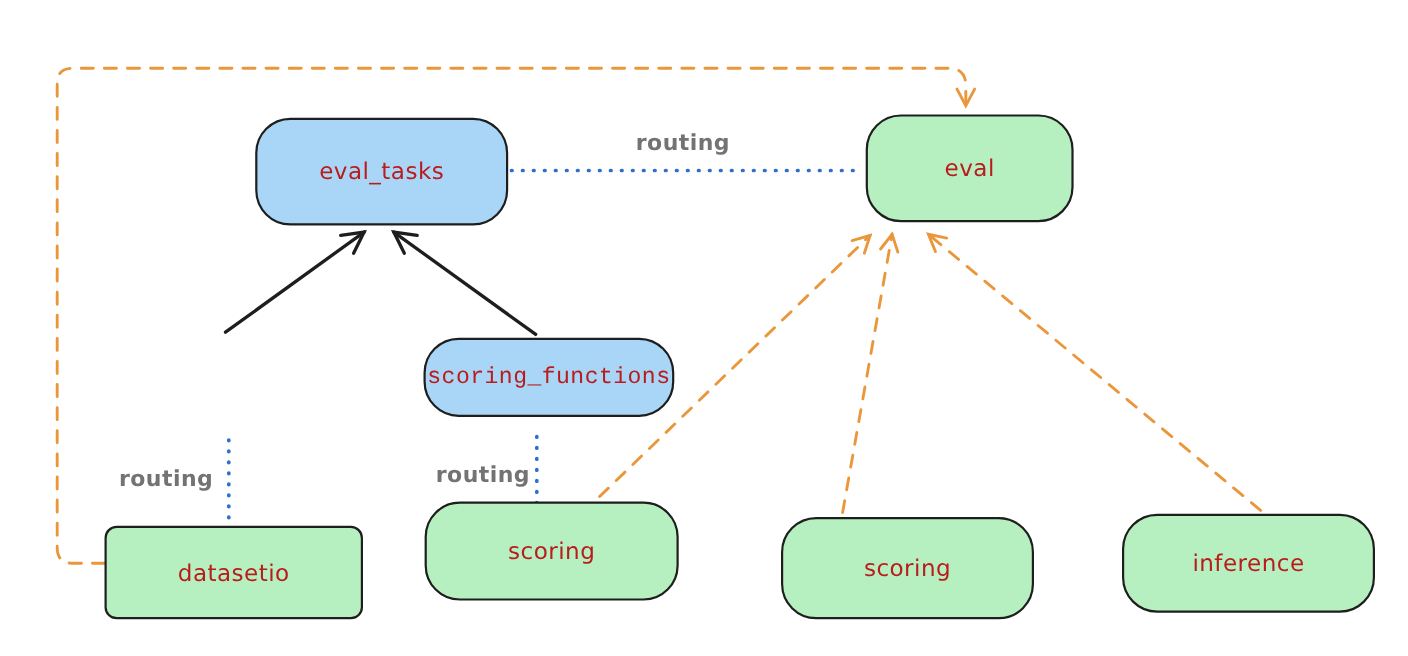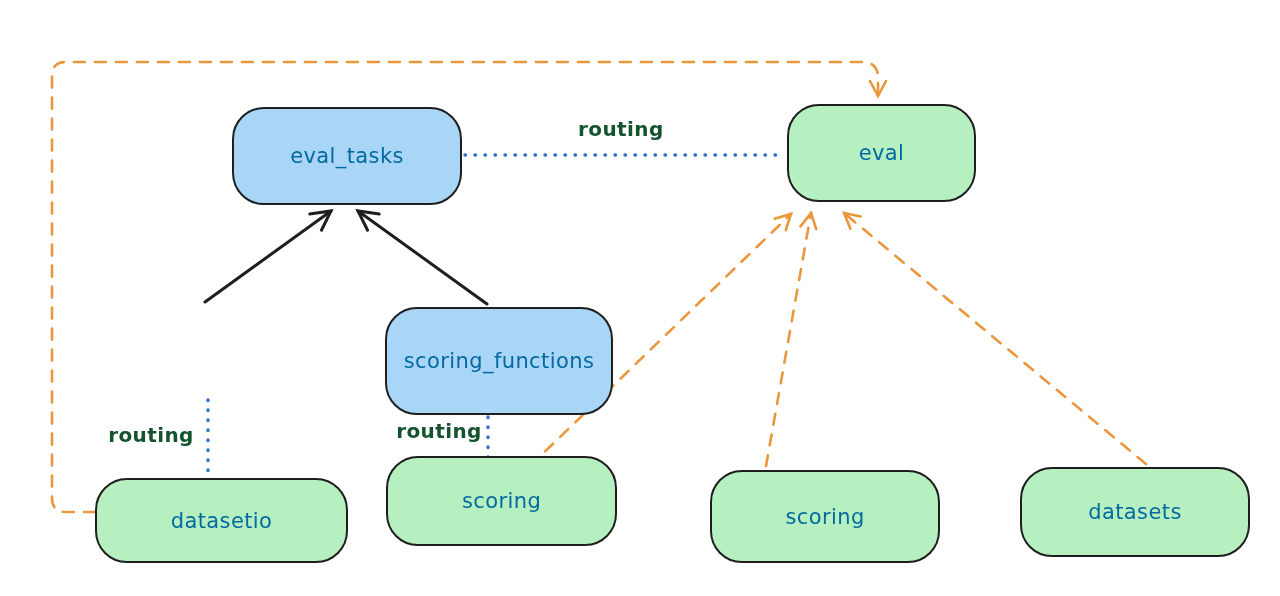--- a/index.html
+++ b/index.html
@@ -17,29 +17,29 @@
     width: 1280px; height: 596px;
   }
   .node {
     position: absolute;
     box-sizing: border-box;
     border: 2.5px solid #1e1e1e;
     border-radius: 32px;
     display: flex;
     align-items: center;
     justify-content: center;
-    color: #0369a1;
+    color: #b91c1c;
     font-size: 21px;
     letter-spacing: 0.4px;
   }
   .node.blue  { background: #a9d6f7; }
   .node.green { background: #b7f0c0; }
   .edge-label {
     position: absolute;
-    color: #14532d;
+    color: #737373;
     font-size: 20px;
     font-weight: bold;
     letter-spacing: 0.4px;
     text-align: center;
   }
 </style>
 </head>
 <body>
 
 <div class="canvas">
@@ -69,37 +69,37 @@
 
   <div class="node blue" style="left:232px; top:107px; width:230px; height:98px;">
     <span>eval_tasks</span>
   </div>
 
   <div class="node green" style="left:787px; top:104px; width:189px; height:98px;">
     <span>eval</span>
   </div>
 
 
-  <div class="node blue" style="left:385px; top:307px; width:228px; height:108px;">
+  <div class="node blue" style="left:385px; top:307px; width:228px; height:72px;font-family:Liberation Mono, monospace;">
     <span>scoring_functions</span>
   </div>
 
-  <div class="node green" style="left:95px; top:478px; width:253px; height:85px;">
+  <div class="node green" style="left:95px; top:478px; width:235px; height:85px;border-radius:11px;">
     <span>datasetio</span>
   </div>
 
   <div class="node green" style="left:386px; top:456px; width:231px; height:90px;">
     <span>scoring</span>
   </div>
 
   <div class="node green" style="left:710px; top:470px; width:230px; height:93px;">
     <span>scoring</span>
   </div>
 
   <div class="node green" style="left:1020px; top:467px; width:230px; height:90px;">
-    <span>datasets</span>
+    <span>inference</span>
   </div>
 
   <span class="edge-label" style="left:578px; top:117px; width:84px;">routing</span>
   <span class="edge-label" style="left:108px; top:423px; width:86px;">routing</span>
   <span class="edge-label" style="left:396px; top:419px; width:86px;">routing</span>
 
 </div>
 
 </body></html>

